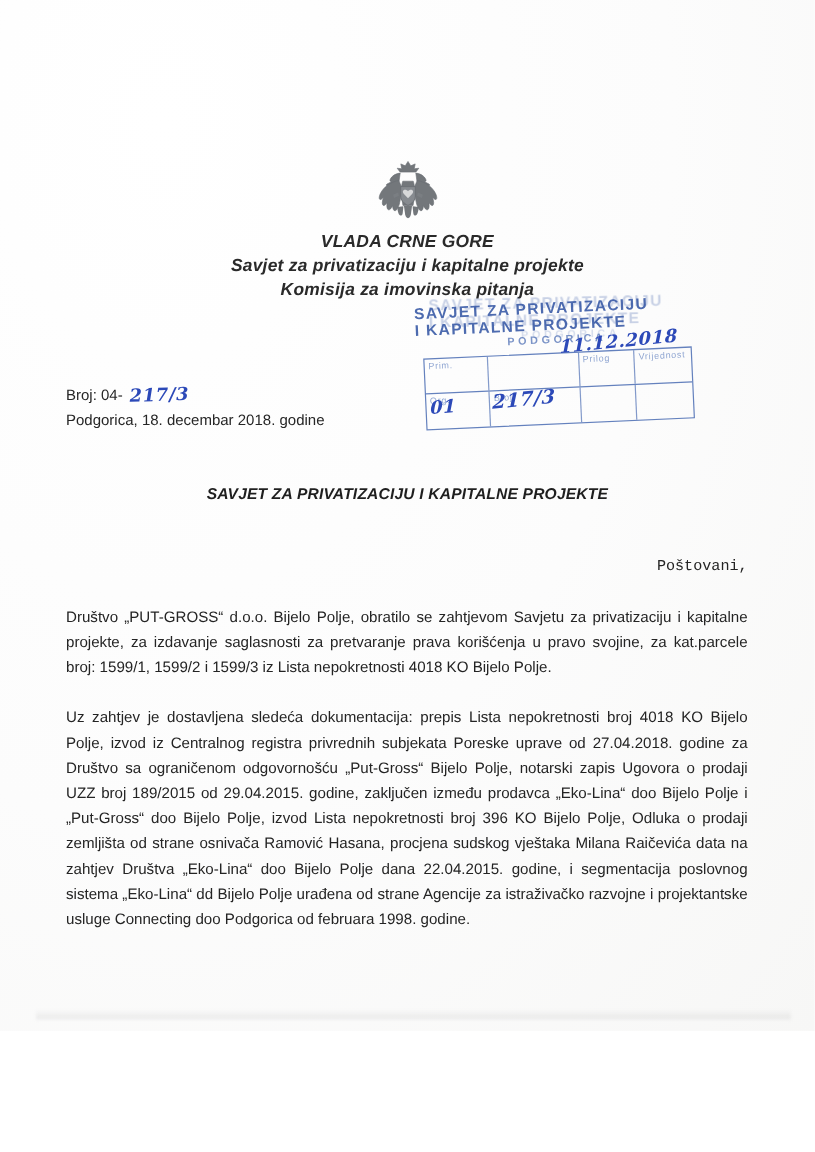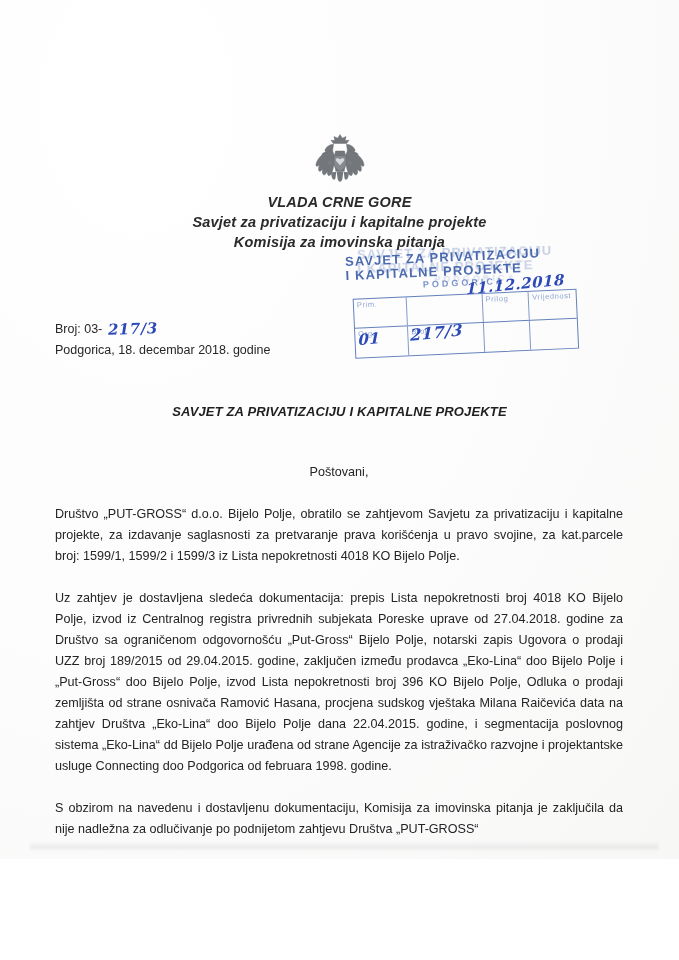--- a/index.html
+++ b/index.html
@@ -212,21 +212,21 @@
     width: 568px;
     font-size: 12.6px;
     line-height: 21px;
     color: #242424;
   }
   #body-text p {
     margin: 0 0 21px 0;
     text-align: justify;
     text-justify: inter-word;
   }
-  #body-text p.salutation { text-align: center; }
+  #body-text p.salutation { text-align: right; font-family: Liberation Mono, monospace; }
   #body-text p:last-child { margin-bottom: 0; }
 </style>
 </head>
 <body>
 
 <div id="page">
 
   <div id="letterhead">
 
     <div id="emblem-wrap">
@@ -296,27 +296,26 @@
       </div>
     </div>
 
     <div id="stamp-date" class="hand">11.12.2018</div>
     <div id="stamp-org" class="hand">01</div>
     <div id="stamp-num" class="hand">217/3</div>
   </div>
 
   <div id="meta">
     <div class="row">
-      <span>Broj: 03-</span><span id="broj-hand" class="hand">217/3</span>
+      <span>Broj: 04-</span><span id="broj-hand" class="hand">217/3</span>
     </div>
     <div class="row">Podgorica, 18. decembar 2018. godine</div>
   </div>
 
   <div id="doc-title">SAVJET ZA PRIVATIZACIJU I KAPITALNE PROJEKTE</div>
 
   <div id="body-text">
     <p class="salutation">Poštovani,</p>
     <p>Društvo „PUT-GROSS“ d.o.o. Bijelo Polje, obratilo se zahtjevom Savjetu za privatizaciju i kapitalne projekte, za izdavanje saglasnosti za pretvaranje prava korišćenja u pravo svojine, za kat.parcele broj: 1599/1, 1599/2 i 1599/3 iz Lista nepokretnosti 4018 KO Bijelo Polje.</p>
     <p>Uz zahtjev je dostavljena sledeća dokumentacija: prepis Lista nepokretnosti broj 4018 KO Bijelo Polje, izvod iz Centralnog registra privrednih subjekata Poreske uprave od 27.04.2018. godine za Društvo sa ograničenom odgovornošću „Put-Gross“ Bijelo Polje, notarski zapis Ugovora o prodaji UZZ broj 189/2015 od 29.04.2015. godine, zaključen između prodavca „Eko-Lina“ doo Bijelo Polje i „Put-Gross“ doo Bijelo Polje, izvod Lista nepokretnosti broj 396 KO Bijelo Polje, Odluka o prodaji zemljišta od strane osnivača Ramović Hasana, procjena sudskog vještaka Milana Raičevića data na zahtjev Društva „Eko-Lina“ doo Bijelo Polje dana 22.04.2015. godine, i segmentacija poslovnog sistema „Eko-Lina“ dd Bijelo Polje urađena od strane Agencije za istraživačko razvojne i projektantske usluge Connecting doo Podgorica od februara 1998. godine.</p>
-    <p>S obzirom na navedenu i dostavljenu dokumentaciju, Komisija za imovinska pitanja je zaključila da nije nadležna za odlučivanje po podnijetom zahtjevu Društva „PUT-GROSS“</p>
   </div>
 
 </div>
 
 </body></html>

